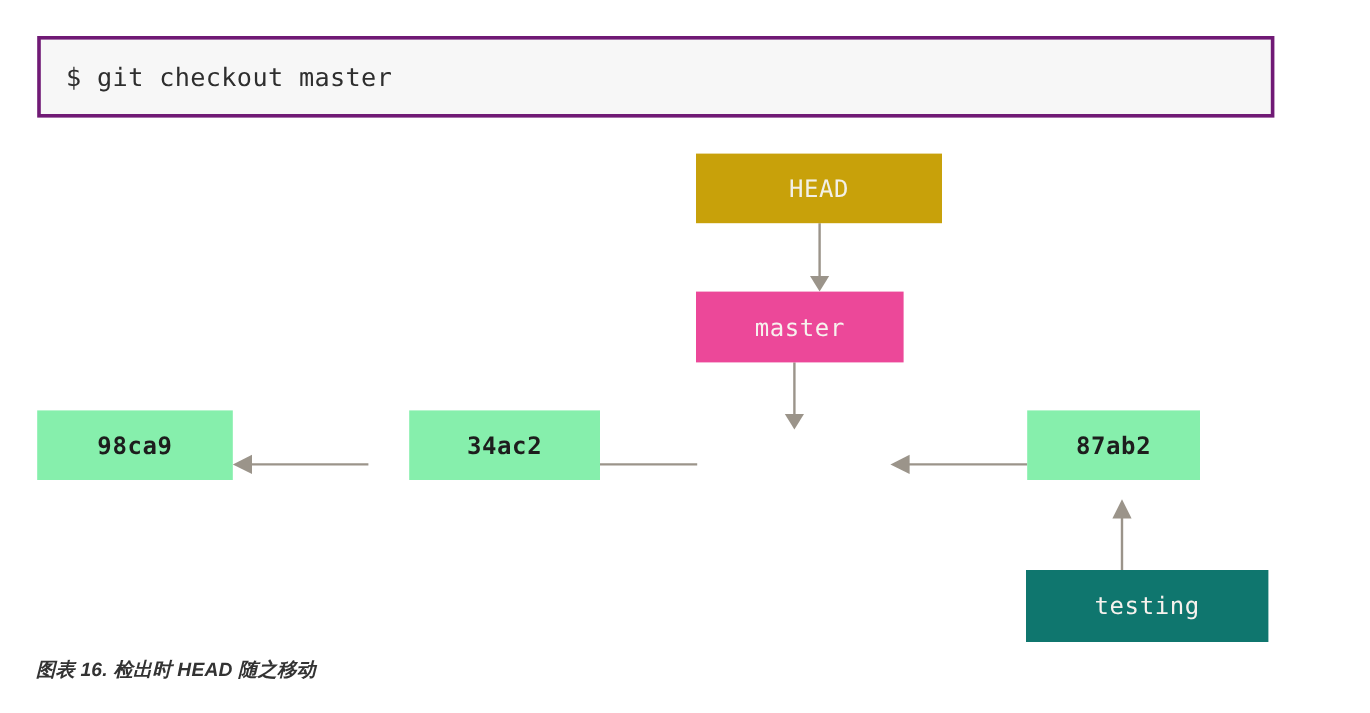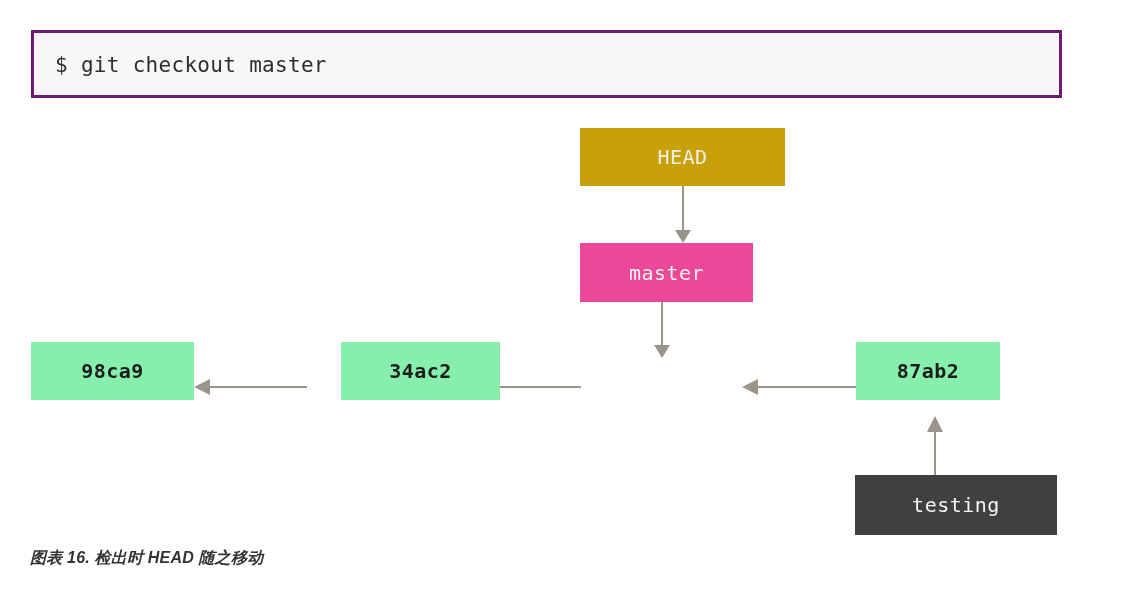--- a/index.html
+++ b/index.html
@@ -96,21 +96,21 @@
     left: 580px;
     top: 243px;
     width: 173px;
     height: 59px;
   }
   .node-master .node-label {
     color: #f7f2ee;
   }
 
   .node-testing {
-    background: #404040;
+    background: #0f766e;
     left: 855px;
     top: 475px;
     width: 202px;
     height: 60px;
   }
   .node-testing .node-label {
     color: #f7f2ee;
   }
 
   .c-98ca9 { left: 31px;  width: 163px; }

